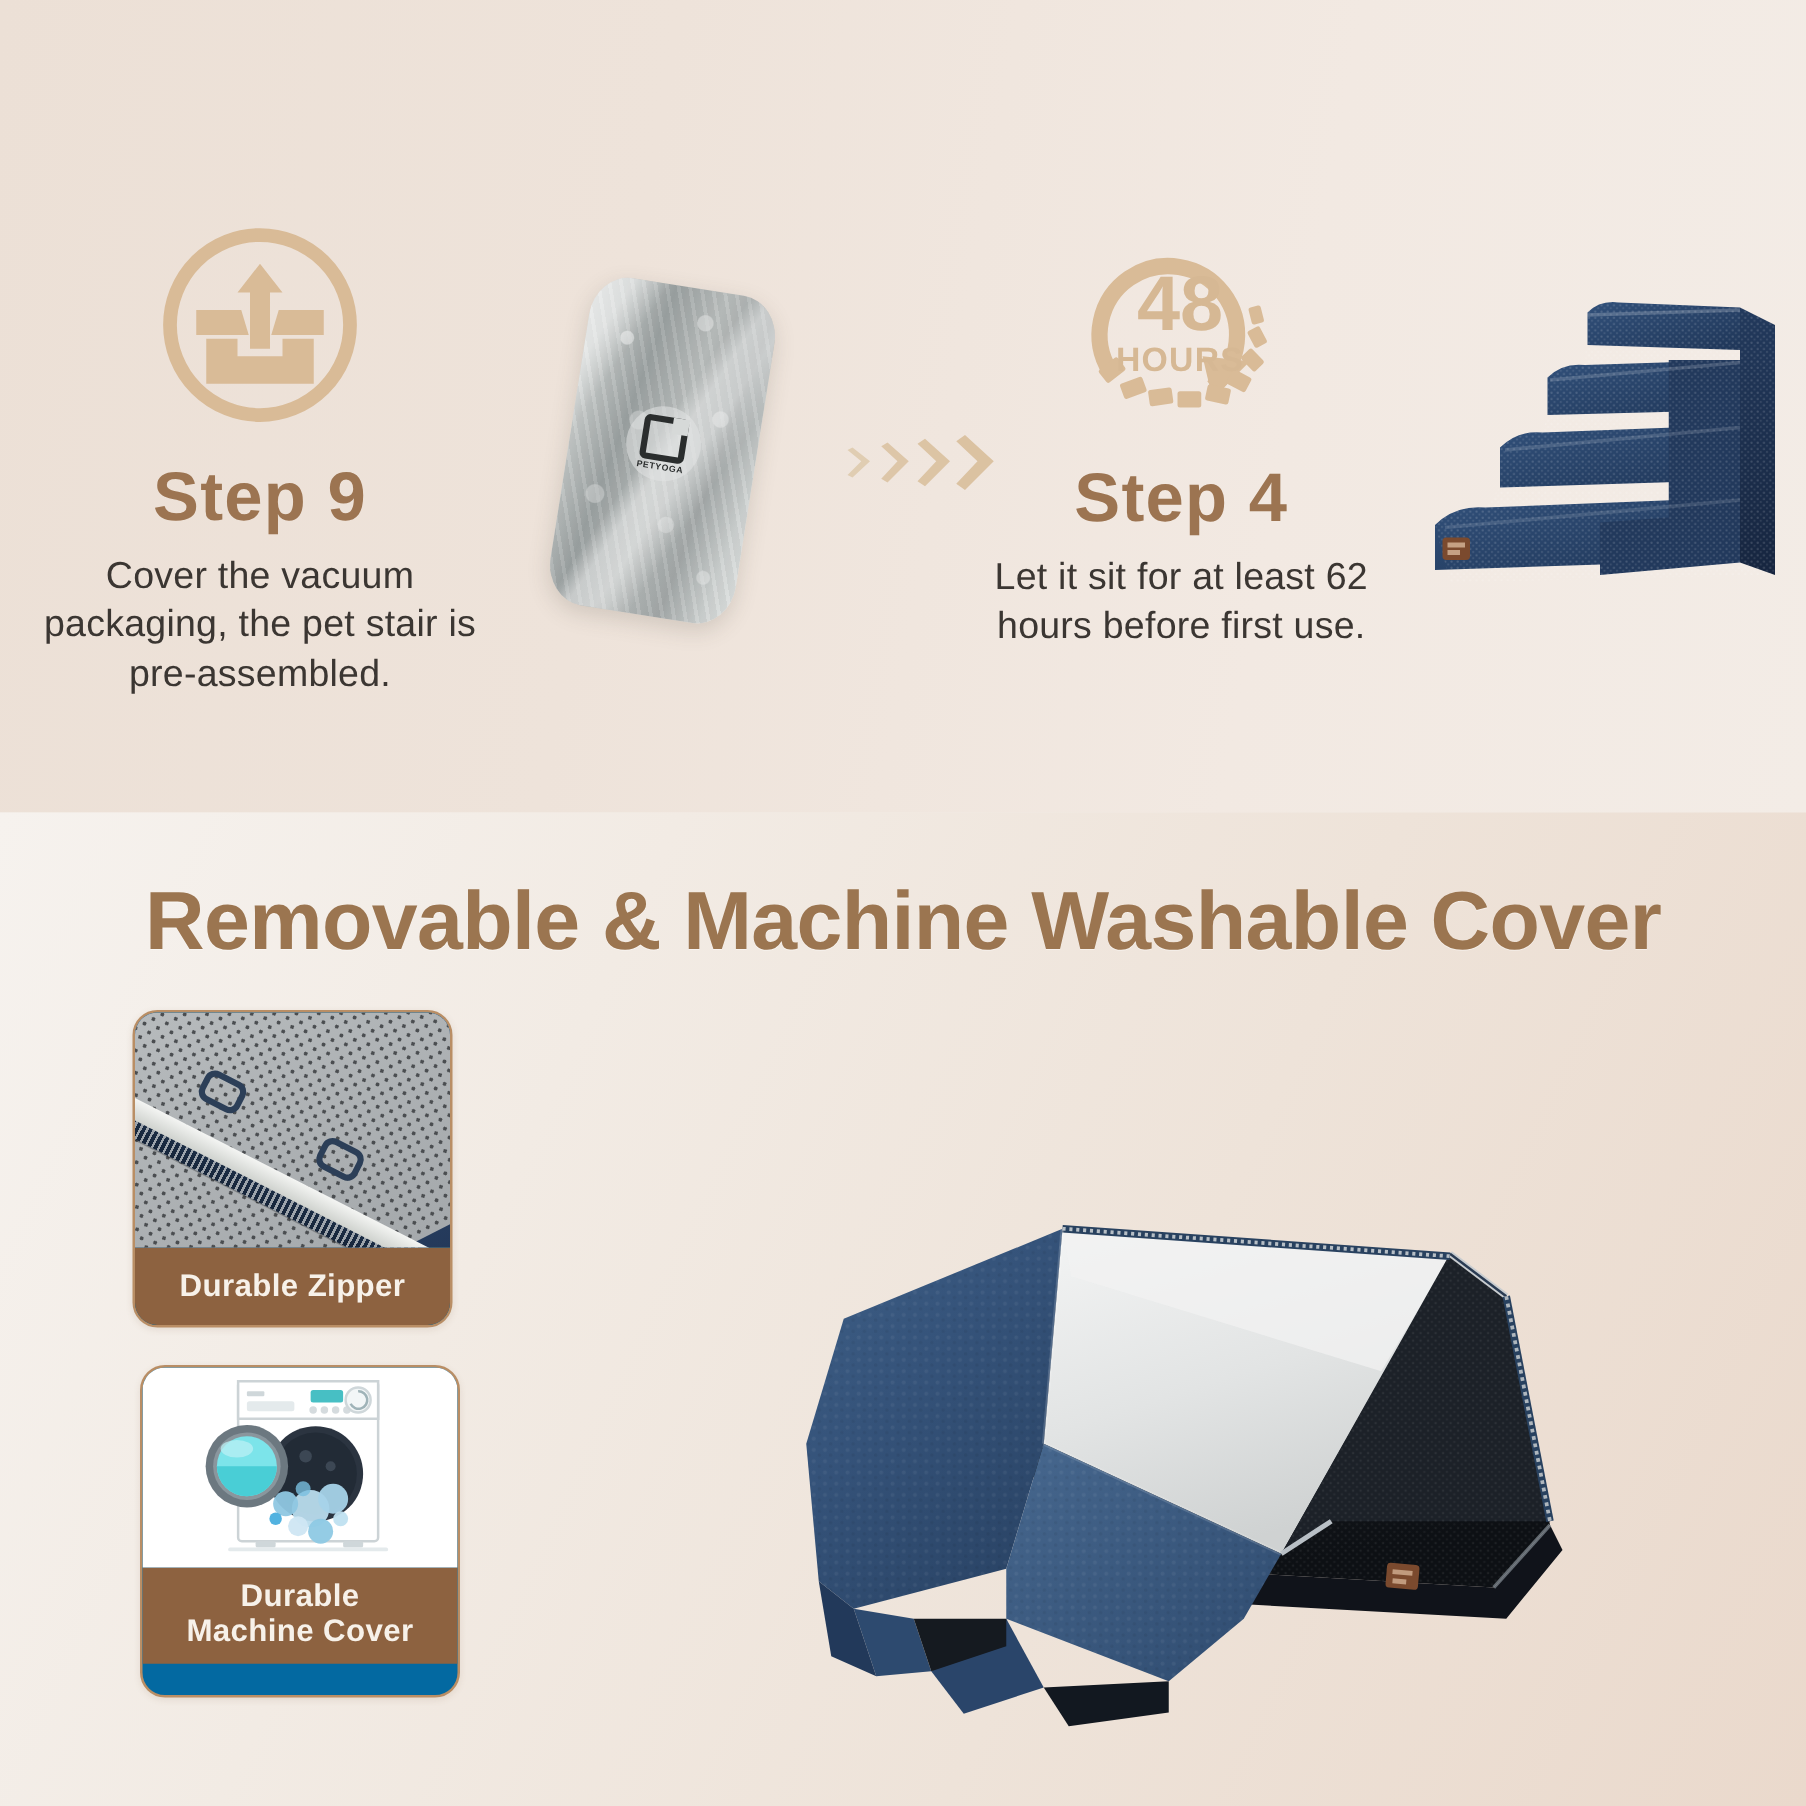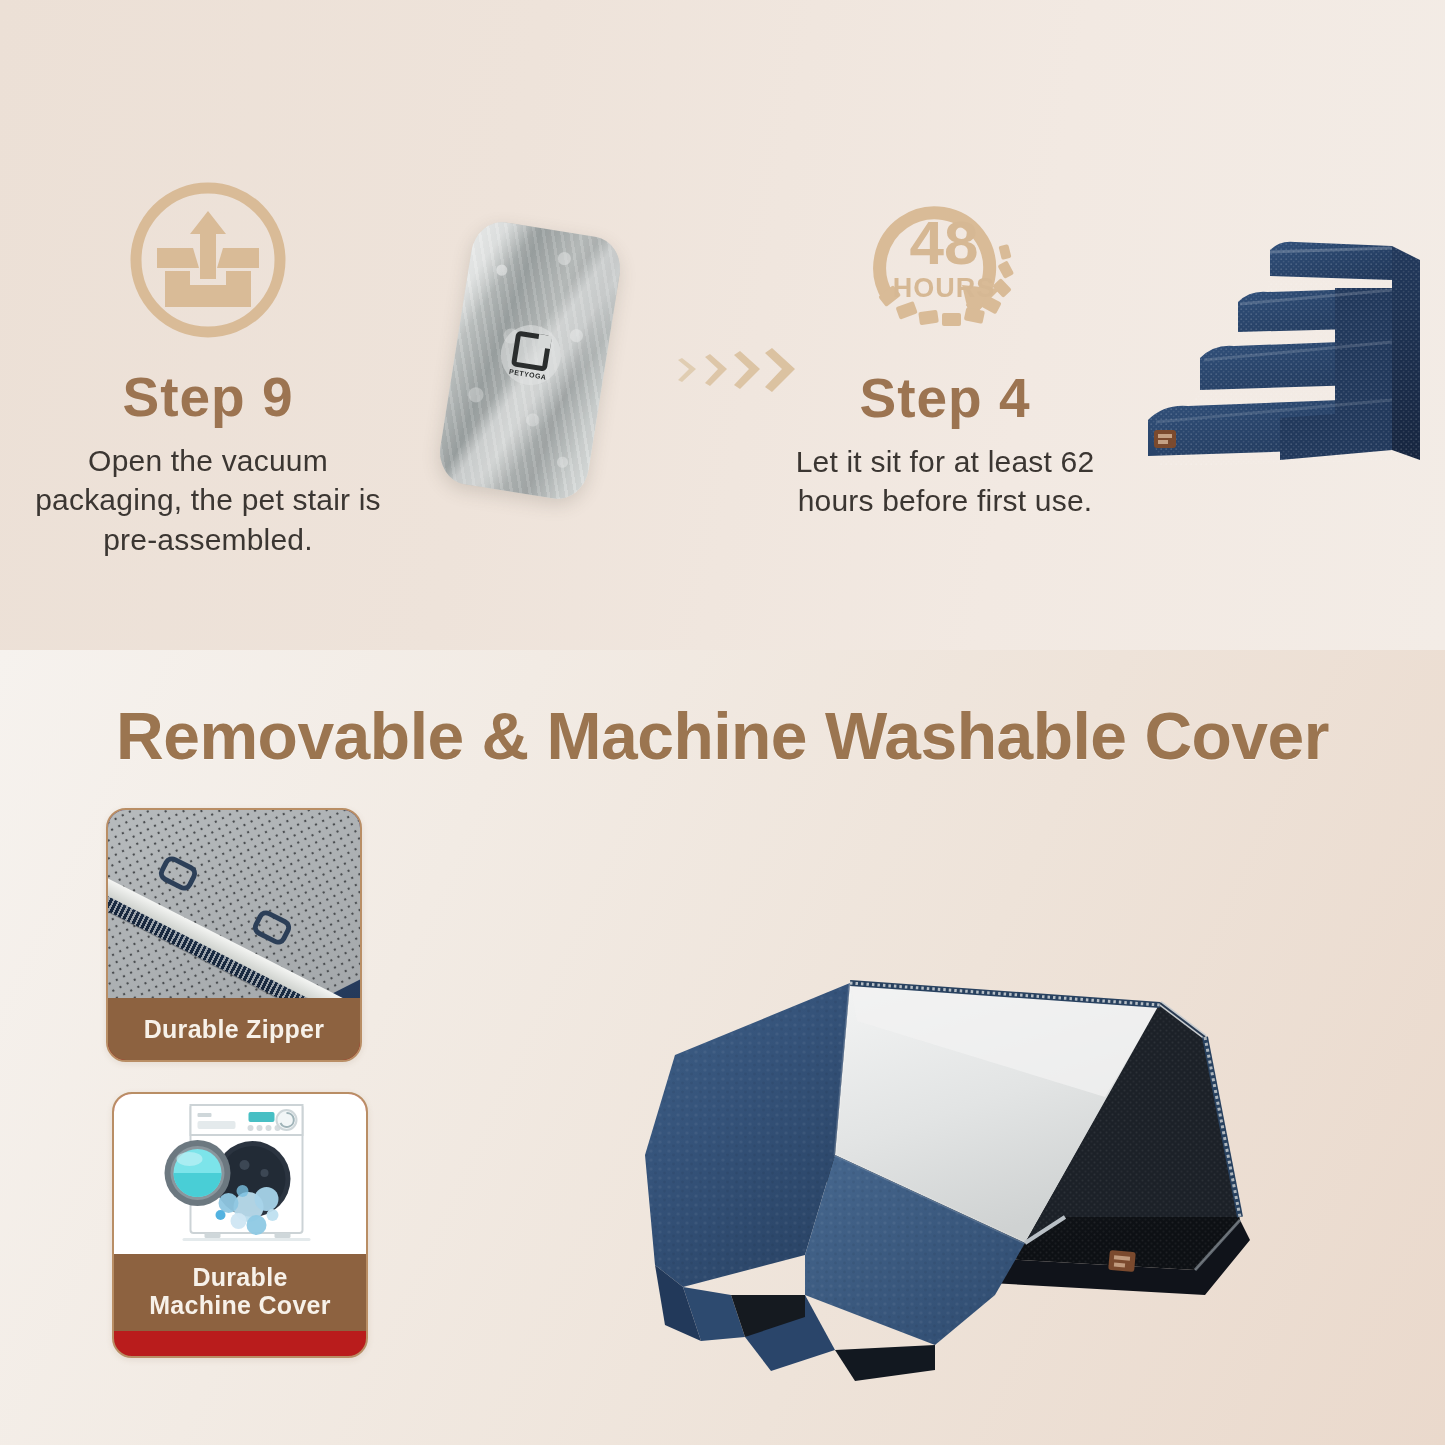--- a/index.html
+++ b/index.html
@@ -88,21 +88,21 @@
   }
   .bottom-title{
     position:absolute;left:0;top:48px;width:1445px;text-align:center;
     font-size:66px;font-weight:bold;color:#9b7550;letter-spacing:-.5px;
     text-shadow:0 1px 0 rgba(255,255,255,.45);
   }
 
   
   .feature-card{
     position:absolute;width:252px;border:2px solid #b98e65;border-radius:20px;
-    overflow:hidden;background:#b91c1c;
+    overflow:hidden;background:#0369a1;
     box-shadow:0 2px 6px rgba(120,90,60,.12);
   }
   .card-zipper{left:106px;top:808px;height:250px;}
   .card-washer{left:112px;top:1092px;height:262px;}
   .card-media{position:relative;width:100%;overflow:hidden;}
   .card-zipper .card-media{height:188px;}
   .card-washer .card-media{height:160px;background:#fff;}
   .card-label{
     background:#8d6240;color:#f7f1e9;text-align:center;font-weight:bold;
     letter-spacing:.3px;
@@ -165,21 +165,21 @@
 
           <path d="M34 73 L70 73 L76 93 L34 93 Z" fill="#d9bb97"></path>
 
           <path d="M100 73 L136 73 L136 93 L94 93 Z" fill="#d9bb97"></path>
 
           <path d="M42 96 L67 96 L67 110 L103 110 L103 96 L128 96 L128 132 L42 132 Z" fill="#d9bb97"></path>
         </svg>
       </div>
 
       <div class="step-title">Step 9</div>
-      <div class="step-desc">Open the vacuum packaging, the pet stair is pre-assembled.</div>
+      <div class="step-desc">Cover the vacuum packaging, the pet stair is pre-assembled.</div>
     </div>
 
     <div class="vacuum-pack">
       <div class="vp-plastic">
         <div class="vp-rolls"></div>
         <div class="vp-sheen"></div>
       </div>
       <div class="vp-logo">
         <div class="vp-mark"></div>
         <div class="vp-brand">PETYOGA</div>

